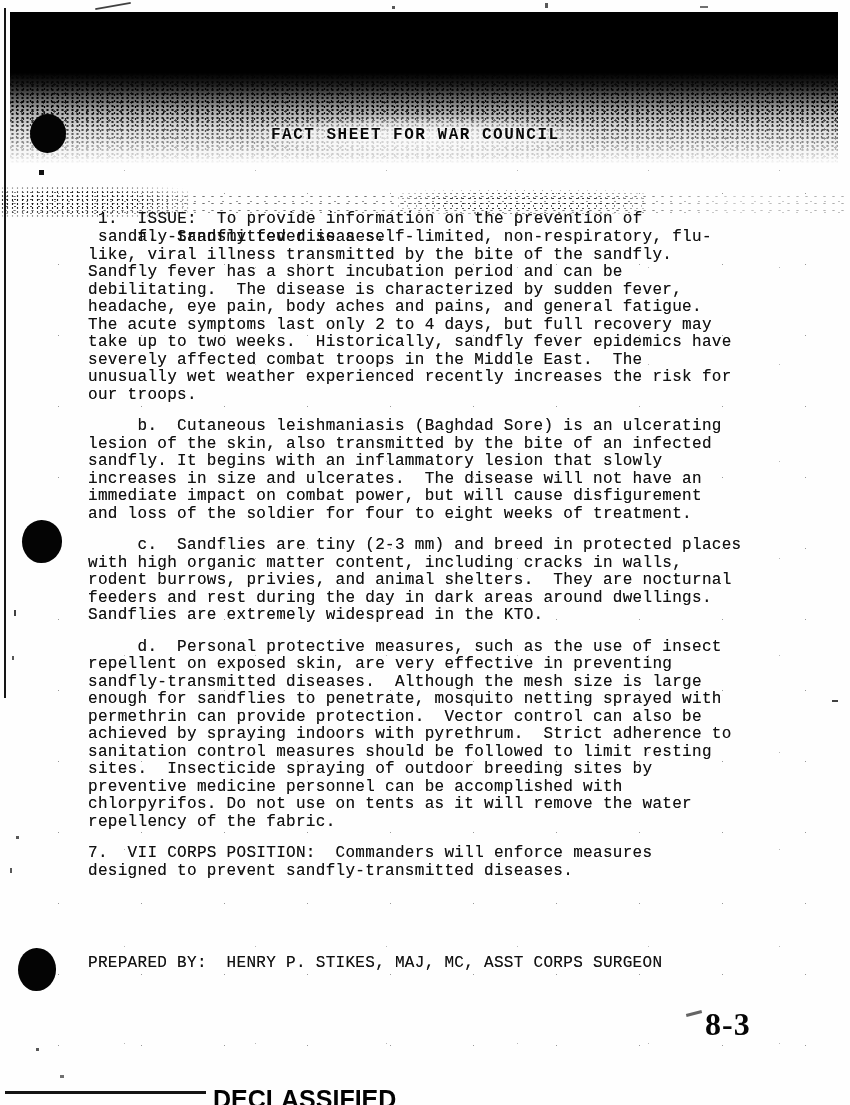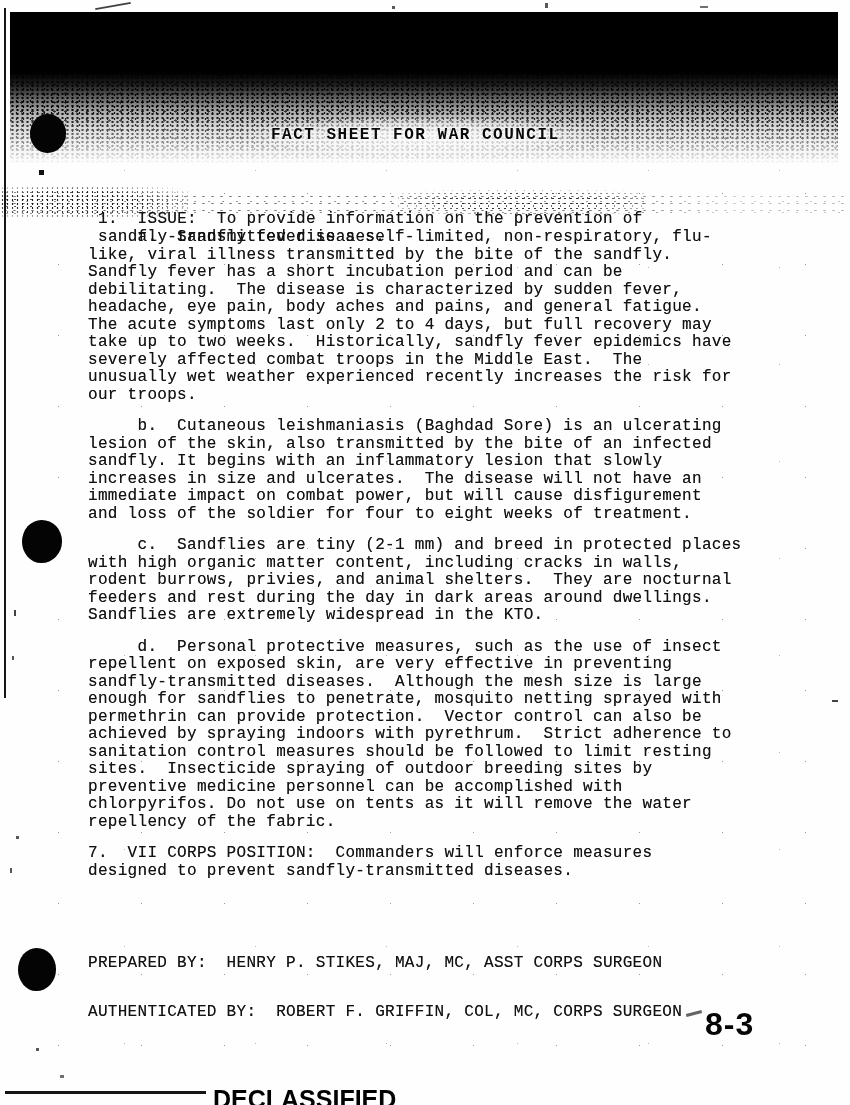--- a/index.html
+++ b/index.html
@@ -103,21 +103,21 @@
   .issue-block { position: absolute; left: 98px; top: 173px; z-index: 2; margin-top: 38px; }
   .body-block  { position: absolute; left: 88px; top: 229px; z-index: 2; }
   .body-block .para { margin: 0 0 14px 0; }
   .body-block .para.heading { margin-bottom: 10px; }
   .footer-block { position: absolute; left: 88px; top: 955px; z-index: 2; }
   .footer-block .para { margin: 0; }
   .footer-block .para.prepared { margin-bottom: 31px; }
 
   .page-number {
     position: absolute; left: 705px; top: 1006px; z-index: 3;
-    font-family: Liberation Sans, sans-serif;
+    font-family: Liberation Serif, serif;
     font-size: 32px; font-weight: 700; color: #050505; letter-spacing: 1px;
   }
   .stamp {
     position: absolute; left: 213px; top: 1033px; z-index: 3;
     font-family: "Liberation Sans", "DejaVu Sans", sans-serif;
     font-size: 25px; font-weight: 700; color: #020202;
     line-height: 26.5px; white-space: pre;
   }
   .bottom-line {
     position: absolute; left: 5px; top: 1091px; width: 201px; height: 3px;
@@ -176,21 +176,21 @@
 take up to two weeks.  Historically, sandfly fever epidemics have
 severely affected combat troops in the Middle East.  The
 unusually wet weather experienced recently increases the risk for
 our troops.</div>
     <div class="para typewriter">     b.  Cutaneous leishmaniasis (Baghdad Sore) is an ulcerating
 lesion of the skin, also transmitted by the bite of an infected
 sandfly. It begins with an inflammatory lesion that slowly
 increases in size and ulcerates.  The disease will not have an
 immediate impact on combat power, but will cause disfigurement
 and loss of the soldier for four to eight weeks of treatment.</div>
-    <div class="para typewriter">     c.  Sandflies are tiny (2-1 mm) and breed in protected places
+    <div class="para typewriter">     c.  Sandflies are tiny (2-3 mm) and breed in protected places
 with high organic matter content, including cracks in walls,
 rodent burrows, privies, and animal shelters.  They are nocturnal
 feeders and rest during the day in dark areas around dwellings.
 Sandflies are extremely widespread in the KTO.</div>
     <div class="para typewriter">     d.  Personal protective measures, such as the use of insect
 repellent on exposed skin, are very effective in preventing
 sandfly-transmitted diseases.  Although the mesh size is large
 enough for sandflies to penetrate, mosquito netting sprayed with
 permethrin can provide protection.  Vector control can also be
 achieved by spraying indoors with pyrethrum.  Strict adherence to
@@ -198,21 +198,20 @@
 sites.  Insecticide spraying of outdoor breeding sites by
 preventive medicine personnel can be accomplished with
 chlorpyrifos. Do not use on tents as it will remove the water
 repellency of the fabric.</div>
     <div class="para typewriter">7.  VII CORPS POSITION:  Commanders will enforce measures
 designed to prevent sandfly-transmitted diseases.</div>
   </div>
 
   <div class="footer-block">
     <div class="para prepared typewriter">PREPARED BY:  HENRY P. STIKES, MAJ, MC, ASST CORPS SURGEON</div>
-    <div class="para typewriter">AUTHENTICATED BY:  ROBERT F. GRIFFIN, COL, MC, CORPS SURGEON</div>
   </div>
 
   <div class="page-number">8-3</div>
 
   <div class="stamp">
     <div>DECLASSIFIED</div>
     
     
   </div>
 

